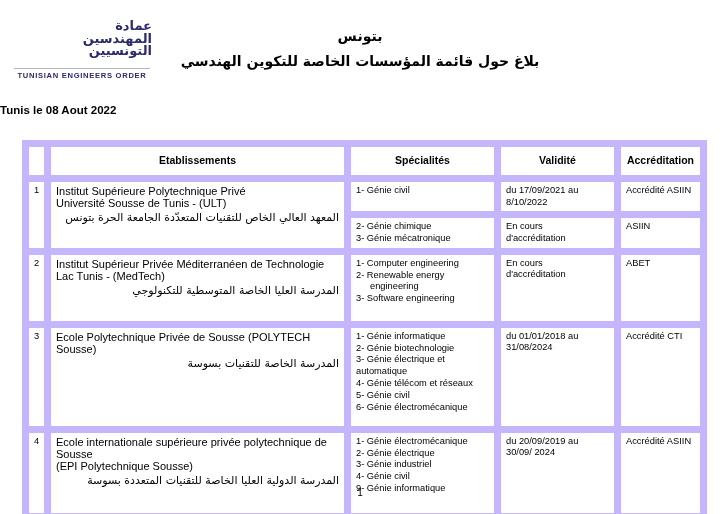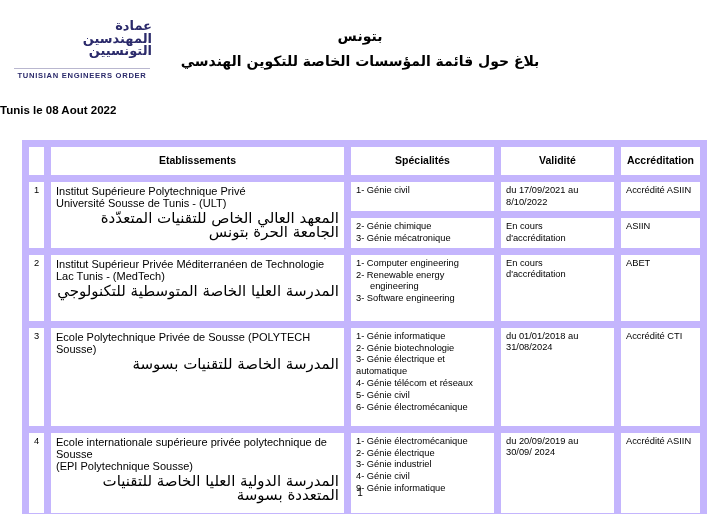--- a/index.html
+++ b/index.html
@@ -200,21 +200,21 @@
     padding-top: 5px;
   }
   .etab-fr {
     font-size: 11px;
     line-height: 12.2px;
   }
   .etab-ar {
     direction: rtl;
     text-align: right;
     font-family: "DejaVu Sans", sans-serif;
-    font-size: 15px;
+    font-size: 11px;
     line-height: 14px;
     margin-top: 2px;
   }
   .spec-list {
     margin: 0;
     padding: 0;
     list-style: none;
   }
   .spec-list li {
     font-size: 9.3px;

